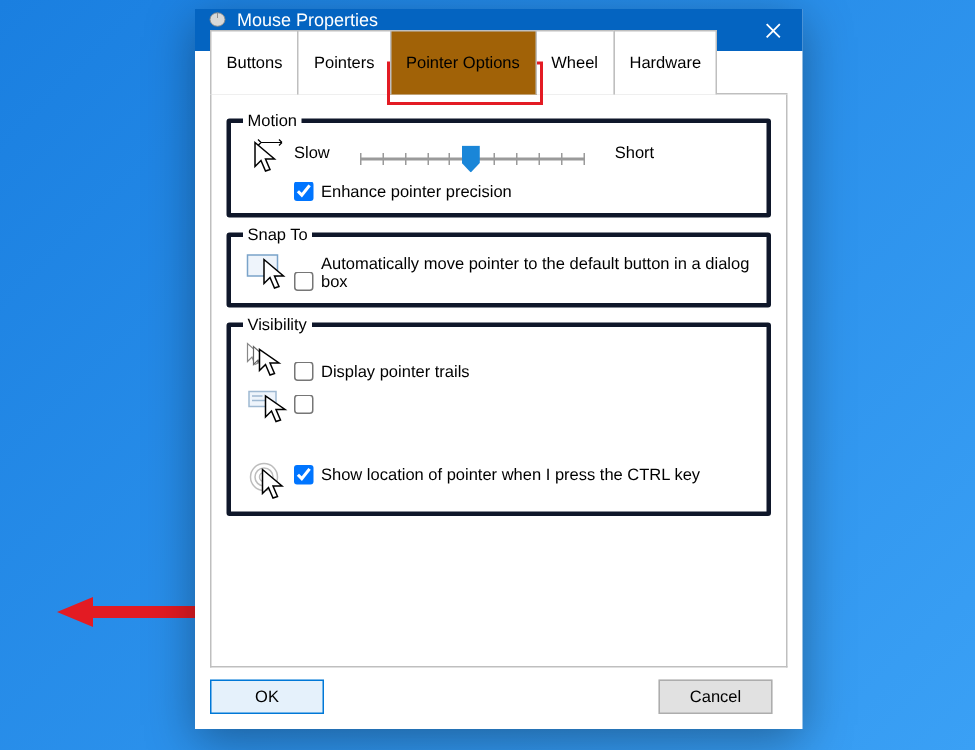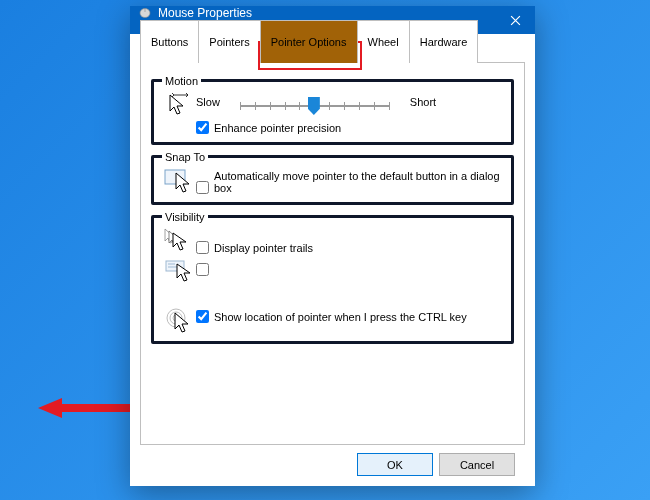--- a/index.html
+++ b/index.html
@@ -27,21 +27,21 @@
 .slider-row{display:flex;align-items:flex-start;gap:20px;margin:4px 0 4px 0}
 .slider-row .cap{font-size:11px}
 .slider{position:relative;width:150px;height:20px}
 .track{position:absolute;left:0;right:0;top:9px;height:2px;background:#9a9a9a}
 .ticks{position:absolute;left:0;right:0;top:6px;height:8px;display:flex;justify-content:space-between}
 .ticks i{width:1px;height:8px;background:#9a9a9a;display:block}
 .thumb{position:absolute;top:1px;width:12px;height:18px;background:#1a86d8;left:68px;clip-path:polygon(0 0,100% 0,100% 65%,50% 100%,0 65%)}
 .slider.disabled .track,.slider.disabled .ticks i{background:#cfcfcf}
 .slider.disabled .thumb{background:#cfcfcf}
 .disabled-text{color:#9a9a9a}
-.btnbar{display:flex;justify-content:flex-end;gap:6px;padding:8px 10px 0 0}
+.btnbar{display:flex;justify-content:space-between;gap:6px;padding:8px 10px 0 0}
 .btn{width:74px;height:21px;border:1px solid #adadad;background:#e1e1e1;font-size:11px;display:flex;align-items:center;justify-content:center}
 .btn.primary{border:1px solid #0078d7;background:#e5f1fb}
 .btn.disabled{color:#9a9a9a}
 .arrow{position:absolute;left:38px;top:395px;pointer-events:none}
 </style>
 </head>
 <body>
 
 <div class="desktop">
 

